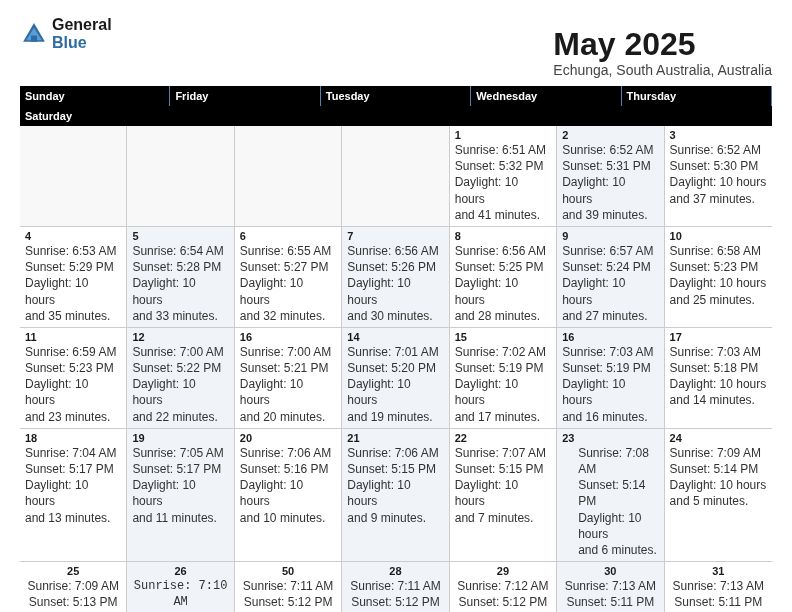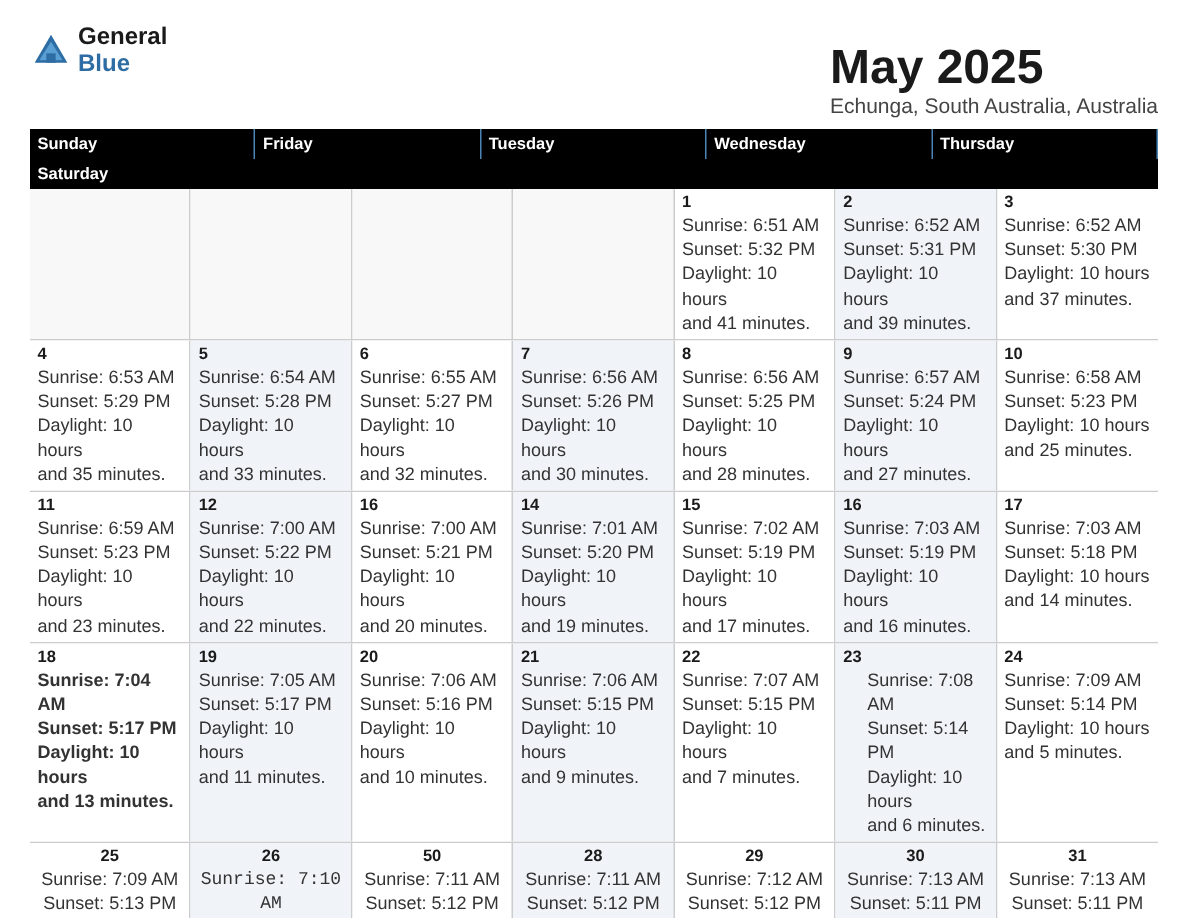--- a/index.html
+++ b/index.html
@@ -275,21 +275,21 @@
             <span class="day-num">17</span>
             <div class="cell-info" style="white-space: pre-line;">Sunrise: 7:03 AM
 Sunset: 5:18 PM
 Daylight: 10 hours
 and 14 minutes.</div>
           </div>
         </div>
         <div class="cal-row">
           <div class="cal-cell">
             <span class="day-num">18</span>
-            <div class="cell-info" style="white-space: pre-line; font-weight: bold;">Sunrise: 7:04 AM
+            <div class="cell-info" style="white-space: pre-line;">Sunrise: 7:04 AM
 Sunset: 5:17 PM
 Daylight: 10 hours
 and 13 minutes.</div>
           </div>
           <div class="cal-cell shaded">
             <span class="day-num">19</span>
             <div class="cell-info" style="white-space: pre-line;">Sunrise: 7:05 AM
 Sunset: 5:17 PM
 Daylight: 10 hours
 and 11 minutes.</div>

